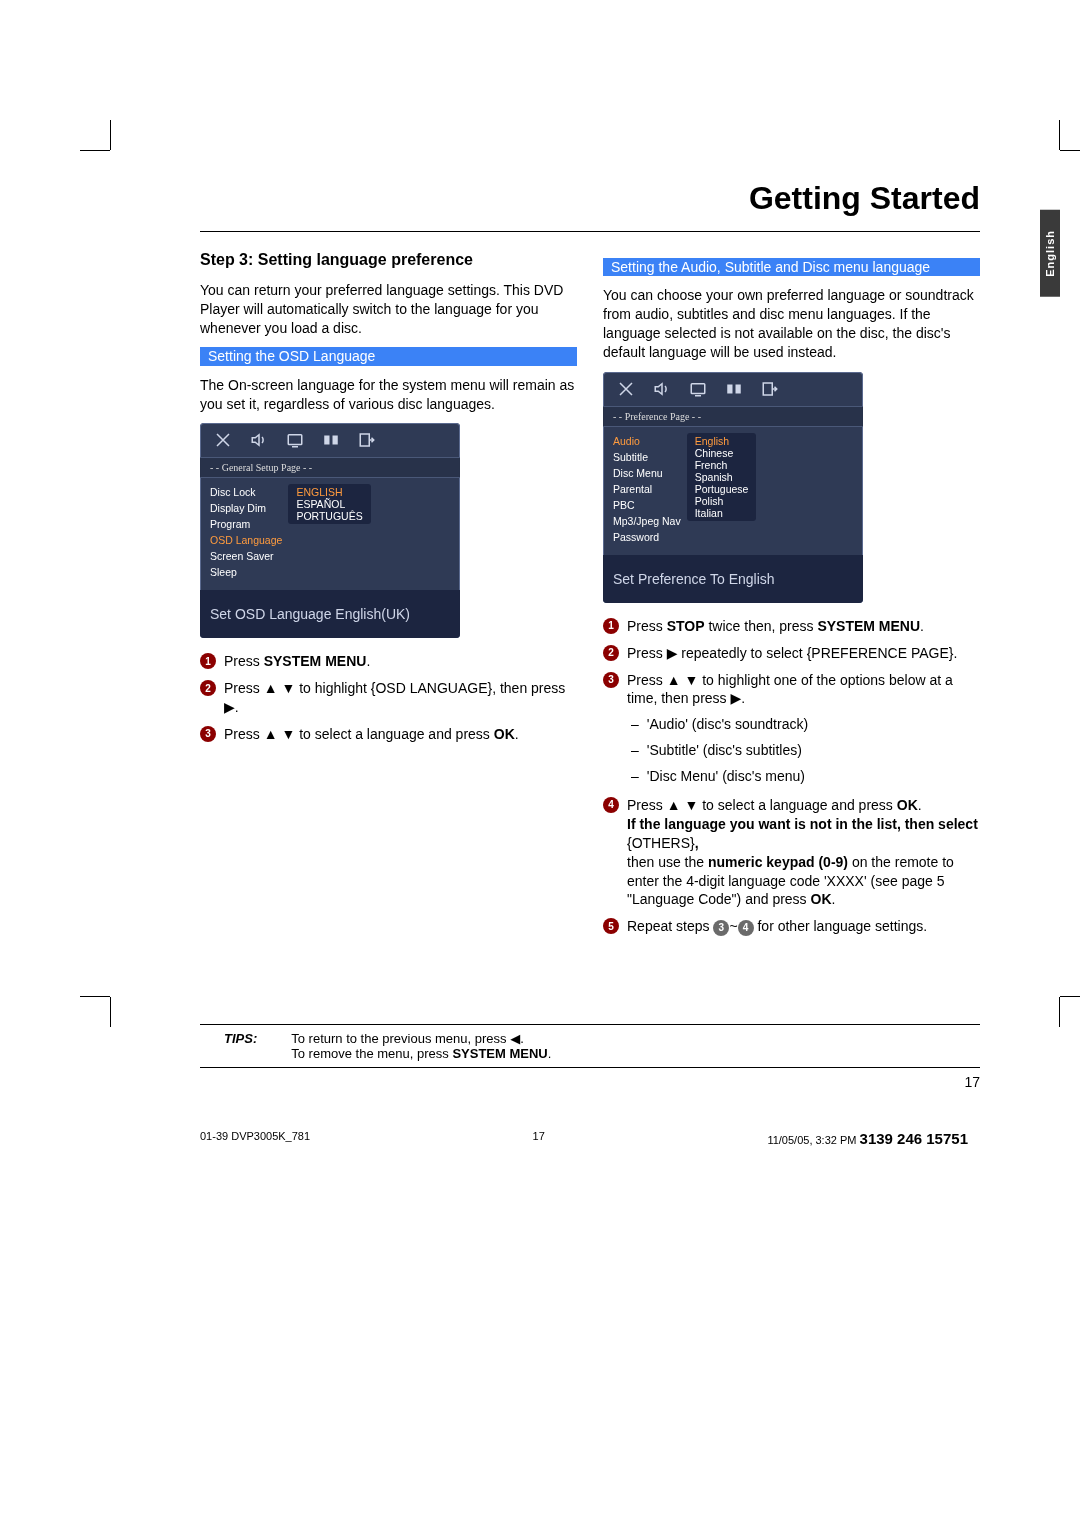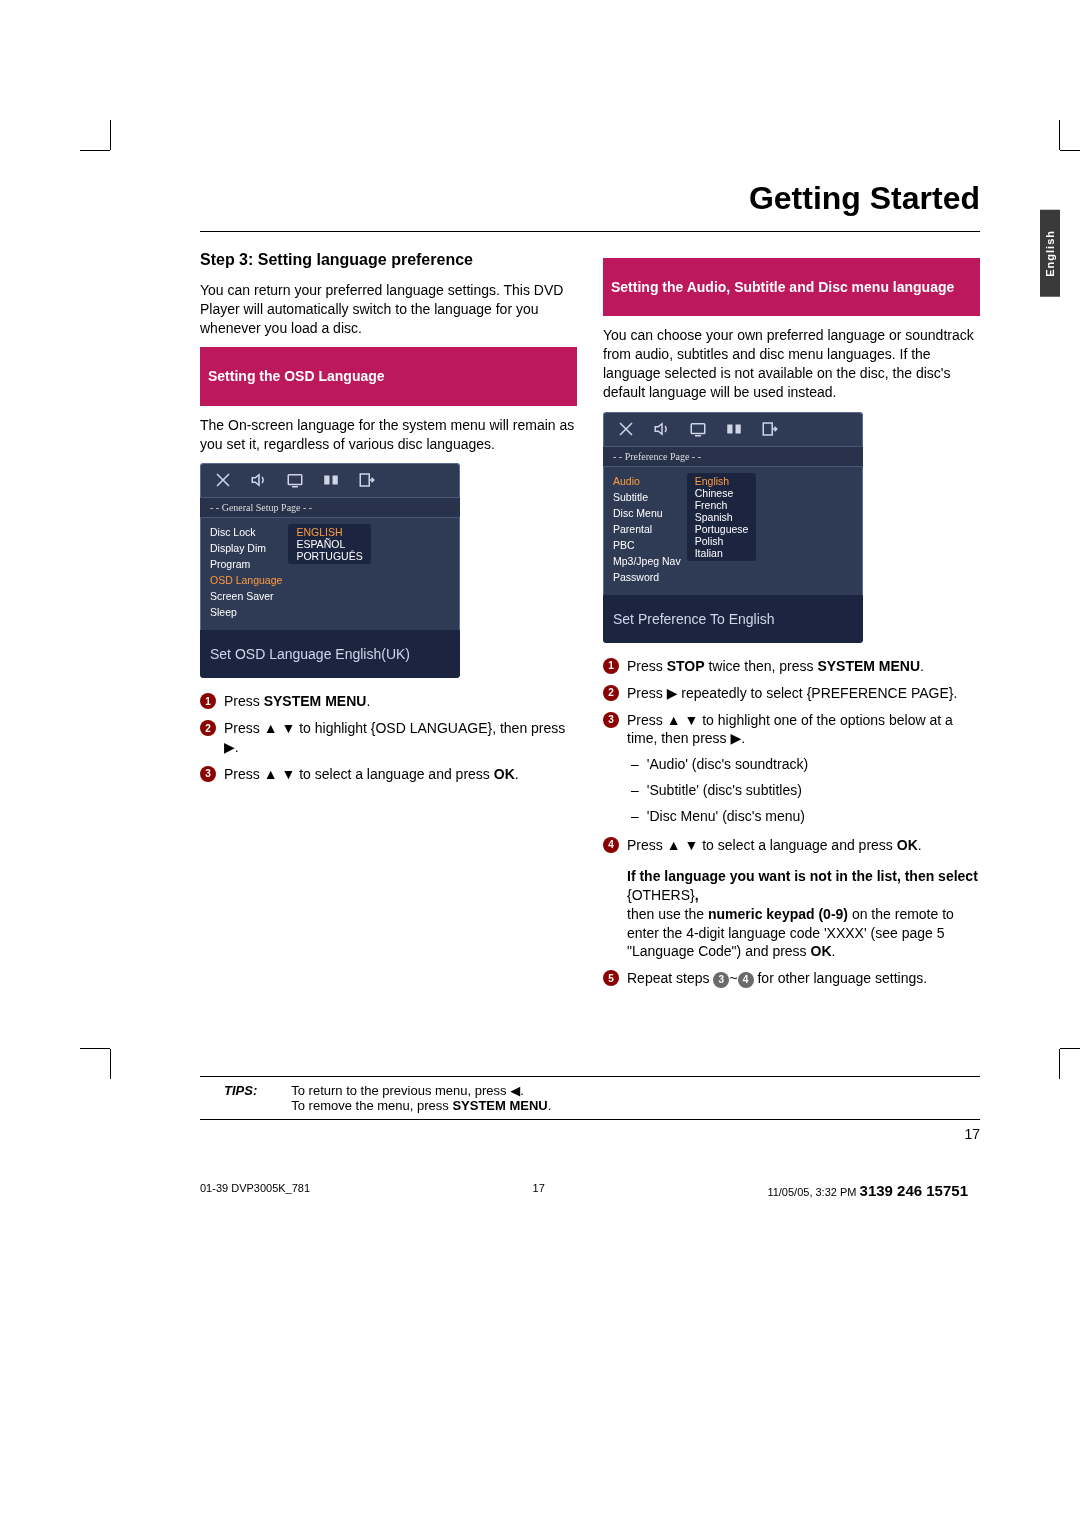--- a/index.html
+++ b/index.html
@@ -38,25 +38,25 @@
     font-weight: bold;
     border-bottom: 1.5px solid #000;
     padding-bottom: 14px;
     margin-bottom: 18px;
   }
   .cols { display: flex; gap: 26px; }
   .col { flex: 1 1 0; }
   .step-title { font-weight: bold; font-size: 16px; margin-bottom: 10px; line-height:1.3; }
   .body-p { font-size: 14px; line-height: 1.35; margin-bottom: 10px; }
   .subhead {
-    background: #be185d;
+    background: #3b82f6;
     color: #fff;
-    font-weight: bold;
+    font-weight: normal;
     font-size: 14px;
-    padding: 20px 8px;
+    padding: 0 8px;
     margin: 8px 0 10px 0;
     line-height:1.3;
   }
   .osd {
     background: #2f3a55;
     color: #fff;
     border-radius: 4px;
     font-size: 10.5px;
     width: 260px;
     margin: 6px 0 14px 0;
@@ -262,21 +262,21 @@
           <li>
             <span class="bullet">3</span>
             <div class="txt">Press ▲ ▼  to highlight one of the options below at a time, then press ▶.<ul class="sub-ul">
                 <li>'Audio' (disc's soundtrack)</li>
                 <li>'Subtitle' (disc's subtitles)</li>
                 <li>'Disc Menu' (disc's menu)</li>
               </ul></div>
           </li>
           <li>
             <span class="bullet">4</span>
-            <div class="txt">Press ▲ ▼ to select a language and press <b>OK</b>.<div style="margin-top: 12px;"><b>If the language you want is not in the list, then select</b> {OTHERS}<b>,</b><br>then use the <b>numeric keypad (0-9)</b> on the remote to enter the 4-digit language code 'XXXX' (see page 5 "Language Code") and press <b>OK</b>.</div></div>
+            <div class="txt">Press ▲ ▼ to select a language and press <b>OK</b>.<div style="margin-top: 0;"><b>If the language you want is not in the list, then select</b> {OTHERS}<b>,</b><br>then use the <b>numeric keypad (0-9)</b> on the remote to enter the 4-digit language code 'XXXX' (see page 5 "Language Code") and press <b>OK</b>.</div></div>
           </li>
           <li>
             <span class="bullet">5</span>
             <div class="txt">Repeat steps <span class="bullet grey">3</span>~<span class="bullet grey">4</span> for other language settings.</div>
           </li>
         </ol>
     </div>
   </div>
 
   <div class="tips-row">

